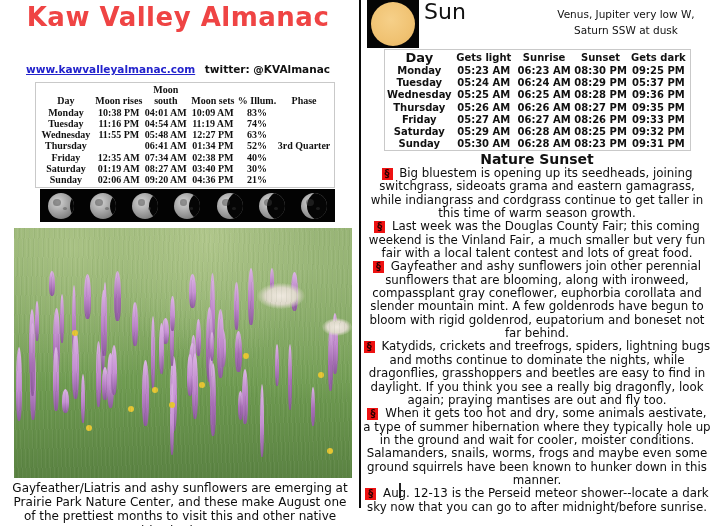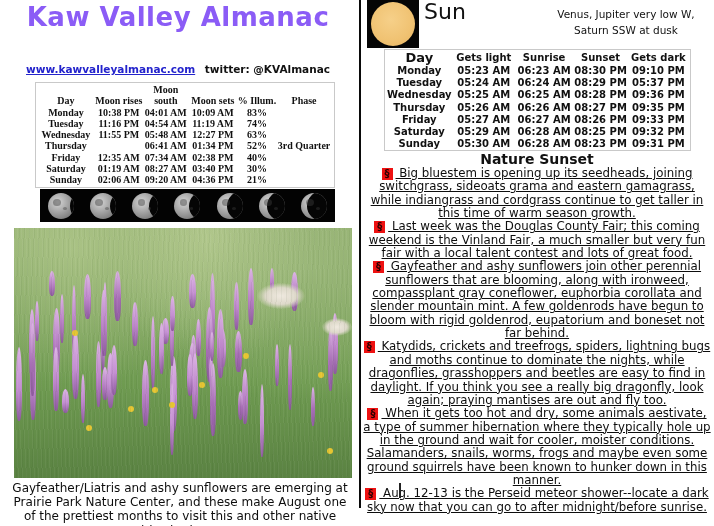--- a/index.html
+++ b/index.html
@@ -2,21 +2,21 @@
 <html style="--link-blue: #2323cc; --bullet-red: #ee1111; --sun-yellow: #f0c272;"><head>
 <meta charset="utf-8">
 <style>
   * { margin:0; padding:0; box-sizing:border-box; }
   body { background:#888; font-family:"DejaVu Sans", sans-serif; }
   .page { position:relative; width:714px; height:526px; background:#ffffff; overflow:hidden;
           margin:0 auto; color:#111; }
 
   
   .title { position:absolute; left:0; top:2px; width:356px; text-align:center;
-           font-size:26px; font-weight:600; letter-spacing:0.5px; color:#8b5cf6; }
+           font-size:26px; font-weight:600; letter-spacing:0.5px; color:#ef4444; }
   .subtitle { position:absolute; left:0; top:36px; width:356px; text-align:center;
               font-size:17px; font-weight:500; }
   .linkline { position:absolute; left:0; top:63px; width:356px; text-align:center;
               font-size:10.5px; font-weight:bold; }
   .linkline a { color:var(--link-blue); text-decoration:underline; cursor:pointer; }
   .linkline .tw { color:#111; margin-left:6px; }
 
   .moon-table-box { position:absolute; left:35px; top:82px; width:300px; height:106px;
                     border:1px solid #c9c9c9; background:#fff; padding:1px 2px; }
   .moon-table-box table { width:100%; border-collapse:collapse; font-size:10px; font-weight:bold; }
@@ -66,21 +66,21 @@
   .sun-table-box td { text-align:center; padding:0; line-height:12.2px; white-space:nowrap; }
   .sun-table-box thead td { line-height:14px; }
   .sun-table-box td.day-h { font-size:13px; }
   .sun-table-box .s0{width:20%;} .sun-table-box .s1{width:22%;} .sun-table-box .s2{width:19%;}
   .sun-table-box .s3{width:19%;margin-top:12px;} .sun-table-box .s4{width:20%;}
 
   .nn-heading { position:absolute; left:362px; top:151px; width:350px; text-align:center;
                 font-size:14px; font-weight:bold; }
   .notes { position:absolute; left:363px; top:167px; width:348px; text-align:center;
            font-size:11.8px; line-height:13.35px; color:#0d0d0d; }
-  .notes p { margin:0;text-decoration:underline; }
+  .notes p { margin:0; }
   .bullet { display:inline-block; background:var(--bullet-red); color:#2a0000; font-size:10px;
             line-height:12px; padding:0 3px; margin-right:3px; font-weight:bold; }
   .caret { position:absolute; left:399px; top:483px; width:2px; height:15px; background:#222; }
 </style>
 </head>
 <body>
 
 <div class="page">
 
   <div class="title">Kaw Valley Almanac</div>
@@ -288,21 +288,21 @@
             <td class="s3">Sunset</td>
             <td class="s4">Gets dark</td>
           </tr>
       </thead>
       <tbody id="sun-body">
           <tr>
             <td class="s0">Monday</td>
             <td class="s1">05:23 AM</td>
             <td class="s2">06:23 AM</td>
             <td class="s3">08:30 PM</td>
-            <td class="s4">09:10 PM</td>
+            <td class="s4">09:25 PM</td>
           </tr>
           <tr>
             <td class="s0">Tuesday</td>
             <td class="s1">05:24 AM</td>
             <td class="s2">06:24 AM</td>
             <td class="s3">08:29 PM</td>
             <td class="s4">05:37 PM</td>
           </tr>
           <tr>
             <td class="s0">Wednesday</td>

